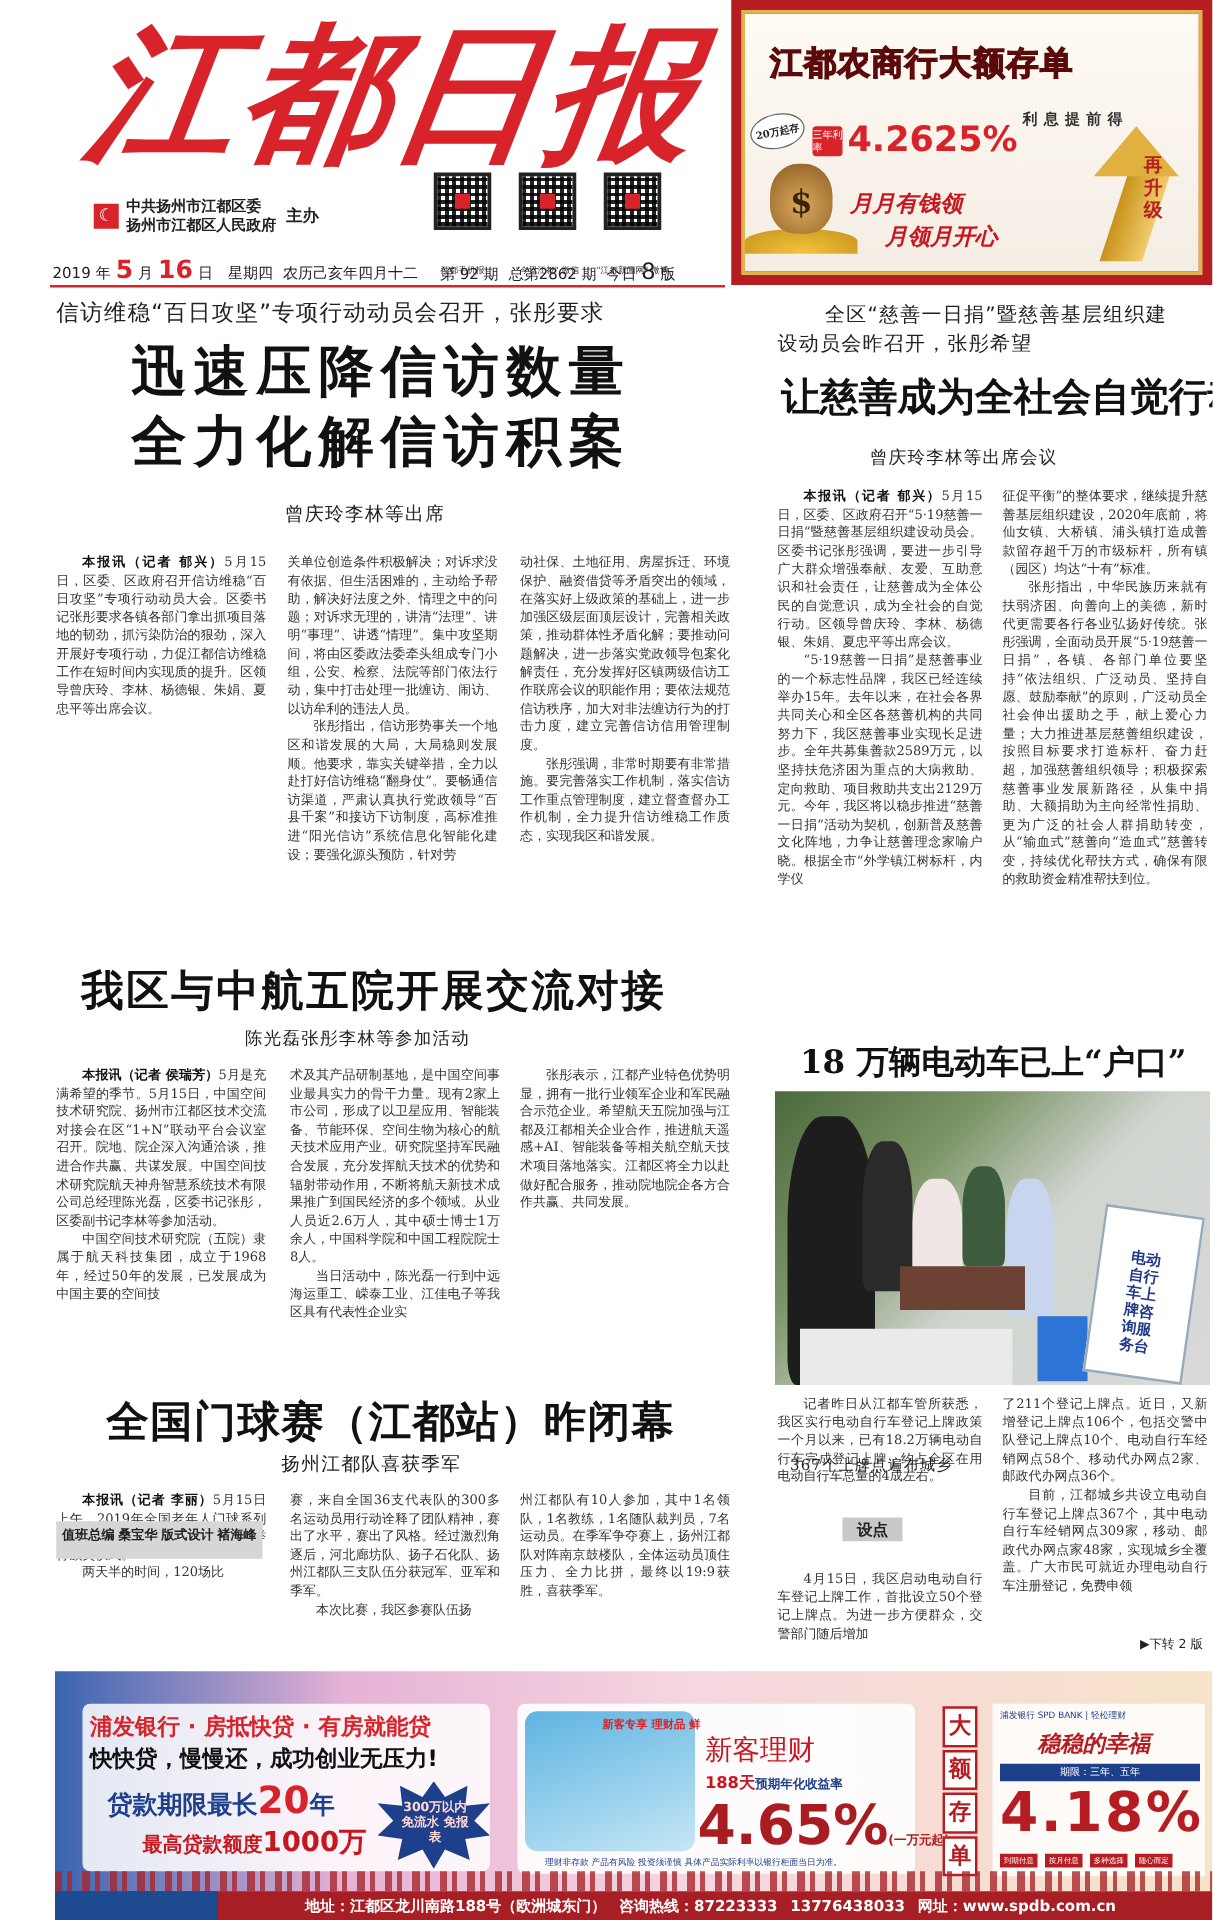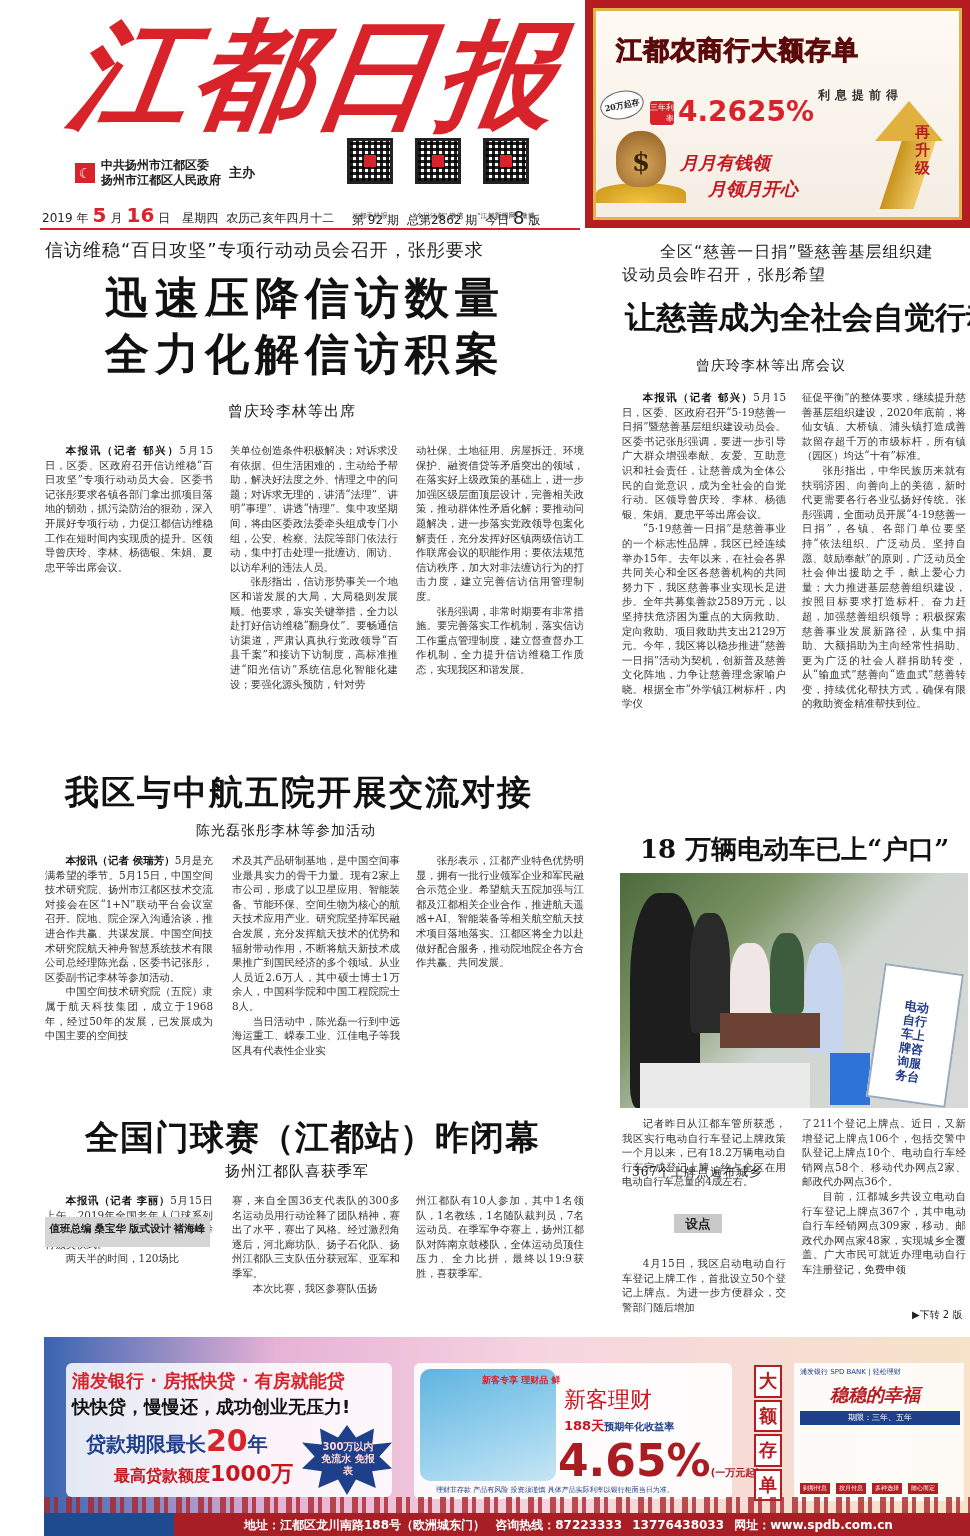--- a/index.html
+++ b/index.html
@@ -24,21 +24,21 @@
   .dateline .big { font-size: 20px; color: #d8232a; font-weight: bold; }
   .issueline { left: 312px; top: 207px; font-family: "DejaVu Sans", sans-serif; font-size: 12px; white-space: nowrap; display: flex; gap: 8px; align-items: baseline; }
   .issueline .big { font-size: 18px; }
   .masthead-rule { left: 40px; top: 228px; width: 540px; height: 2px; background: #d8232a; }
 
   
   .top-ad { left: 585px; top: 0; width: 385px; height: 228px; background: #b51d22; padding: 8px; }
   .top-ad-inner { width: 100%; height: 100%; background: linear-gradient(#fffaf3, #f3ede4); border: 3px solid #e0b44c; position: relative; }
   .ad-headline { position: absolute; left: 20px; top: 22px; font-family: "DejaVu Sans", sans-serif; font-size: 26px; font-weight: bold; color: #d8232a; -webkit-text-stroke: 1px #5a0a0a; letter-spacing: 1px; }
   .ad-badge { position: absolute; left: 4px; top: 80px; width: 44px; height: 28px; border: 1px solid #666; border-radius: 50%; font-size: 8px; text-align: center; line-height: 26px; font-weight: bold; transform: rotate(-12deg); background:#fff; }
-  .ad-rate-tag { position: absolute; left: 54px; top: 90px; width: 24px; height: 24px; background: #d8232a; color: #fff; font-size: 8px; line-height: 11px; text-align: right; padding-top: 1px; border-radius: 3px; }
+  .ad-rate-tag { position: absolute; left: 54px; top: 90px; width: 24px; height: 24px; background: #d8232a; color: #fff; font-size: 8px; line-height: 11px; text-align: left; padding-top: 1px; border-radius: 3px; }
   .ad-rate { position: absolute; left: 82px; top: 84px; font-family: "DejaVu Sans", sans-serif; font-size: 28px; font-weight: bold; color: #d8232a; }
   .ad-sub { position: absolute; left: 222px; top: 76px; font-size: 12px; font-weight: bold; letter-spacing: 5px; color: #333; }
   .ad-slogan1 { position: absolute; left: 84px; top: 140px; font-size: 18px; font-weight: bold; font-style: italic; color: #c8161e; }
   .ad-slogan2 { position: absolute; left: 112px; top: 166px; font-size: 18px; font-weight: bold; font-style: italic; color: #c8161e; }
   .ad-bag { position: absolute; left: 20px; top: 120px; width: 50px; height: 56px; background: radial-gradient(circle at 50% 60%, #d9a95c, #8c5a21); border-radius: 45% 45% 40% 40%; color: #3a2408; font-size: 26px; font-weight: bold; text-align: center; line-height: 62px; }
   .ad-coins { position: absolute; left: 0; top: 172px; width: 90px; height: 20px; background: radial-gradient(ellipse at 50% 100%, #f3c53e, #c8921c); border-radius: 50% 50% 0 0; }
   .ad-arrow { position: absolute; right: 16px; top: 90px; width: 0; height: 0; border-left: 34px solid transparent; border-right: 34px solid transparent; border-bottom: 40px solid #e1b13f; }
   .ad-arrow-body { position: absolute; right: 34px; top: 128px; width: 34px; height: 70px; background: linear-gradient(90deg,#c8921c,#f1cc6a); transform: skewX(-18deg); }
   .ad-upgrade { position: absolute; right: 26px; top: 112px; font-size: 15px; font-weight: bold; color: #b51d22; line-height: 18px; width: 18px; }
 
@@ -191,21 +191,21 @@
 <div class="abs kicker" style="left:622px;top:265px;font-size:16px;">设动员会昨召开，张彤希望</div>
 <div class="abs mainhead" style="left:625px;top:297px;font-size:31px;font-family:'DejaVu Sans',sans-serif;">让慈善成为全社会自觉行动</div>
 <div class="abs subhead" style="left:696px;top:357px;font-size:14px;">曾庆玲李林等出席会议</div>
 
 <div class="abs col" style="left:622px;top:390px;width:164px;">
   <p><span class="byline">本报讯（记者 郁兴）</span><span>5月15日，区委、区政府召开“5·19慈善一日捐”暨慈善基层组织建设动员会。区委书记张彤强调，要进一步引导广大群众增强奉献、友爱、互助意识和社会责任，让慈善成为全体公民的自觉意识，成为全社会的自觉行动。区领导曾庆玲、李林、杨德银、朱娟、夏忠平等出席会议。</span></p>
   <p>“5·19慈善一日捐”是慈善事业的一个标志性品牌，我区已经连续举办15年。去年以来，在社会各界共同关心和全区各慈善机构的共同努力下，我区慈善事业实现长足进步。全年共募集善款2589万元，以坚持扶危济困为重点的大病救助、定向救助、项目救助共支出2129万元。今年，我区将以稳步推进“慈善一日捐”活动为契机，创新普及慈善文化阵地，力争让慈善理念家喻户晓。根据全市“外学镇江树标杆，内学仪</p>
 </div>
 <div class="abs col" style="left:802px;top:390px;width:164px;">
   <p style="text-indent:0">征促平衡”的整体要求，继续提升慈善基层组织建设，2020年底前，将仙女镇、大桥镇、浦头镇打造成善款留存超千万的市级标杆，所有镇（园区）均达“十有”标准。</p>
-  <p>张彤指出，中华民族历来就有扶弱济困、向善向上的美德，新时代更需要各行各业弘扬好传统。张彤强调，全面动员开展“4·19慈善一日捐”，各镇、各部门单位要坚持“依法组织、广泛动员、坚持自愿、鼓励奉献”的原则，广泛动员全社会伸出援助之手，献上爱心力量；大力推进基层慈善组织建设，按照目标要求打造标杆、奋力赶超，加强慈善组织领导；积极探索慈善事业发展新路径，从集中捐助、大额捐助为主向经常性捐助、更为广泛的社会人群捐助转变，从“输血式”慈善向“造血式”慈善转变，持续优化帮扶方式，确保有限的救助资金精准帮扶到位。</p>
+  <p>张彤指出，中华民族历来就有扶弱济困、向善向上的美德，新时代更需要各行各业弘扬好传统。张彤强调，全面动员开展“5·19慈善一日捐”，各镇、各部门单位要坚持“依法组织、广泛动员、坚持自愿、鼓励奉献”的原则，广泛动员全社会伸出援助之手，献上爱心力量；大力推进基层慈善组织建设，按照目标要求打造标杆、奋力赶超，加强慈善组织领导；积极探索慈善事业发展新路径，从集中捐助、大额捐助为主向经常性捐助、更为广泛的社会人群捐助转变，从“输血式”慈善向“造血式”慈善转变，持续优化帮扶方式，确保有限的救助资金精准帮扶到位。</p>
 </div>
 
 <div class="abs mainhead" style="left:65px;top:770px;font-size:34px;letter-spacing:2px;">我区与中航五院开展交流对接</div>
 <div class="abs subhead" style="left:196px;top:822px;font-size:14px;">陈光磊张彤李林等参加活动</div>
 
 <div class="abs col" style="left:45px;top:853px;width:168px;">
   <p><span class="byline">本报讯（记者 侯瑞芳）</span><span>5月是充满希望的季节。5月15日，中国空间技术研究院、扬州市江都区技术交流对接会在区“1+N”联动平台会议室召开。院地、院企深入沟通洽谈，推进合作共赢、共谋发展。中国空间技术研究院航天神舟智慧系统技术有限公司总经理陈光磊，区委书记张彤，区委副书记李林等参加活动。</span></p>
   <p>中国空间技术研究院（五院）隶属于航天科技集团，成立于1968年，经过50年的发展，已发展成为中国主要的空间技</p>
 </div>
 <div class="abs col" style="left:232px;top:853px;width:168px;">
@@ -282,20 +282,21 @@
   <div class="cd-tower">
     <span>大</span>
     <span>额</span>
     <span>存</span>
     <span>单</span>
   </div>
   <div class="cd-panel"></div>
   <div class="cd-logo">浦发银行 SPD BANK | 轻松理财</div>
   <div class="cd-slogan">稳稳的幸福</div>
   <div class="cd-term">期限：三年、五年</div>
+  <div class="cd-rate">4.18%</div>
   <div class="cd-feats">
     <span>到期付息</span>
     <span>按月付息</span>
     <span>多种选择</span>
     <span>随心而定</span>
   </div>
 
   <div class="skyline"></div>
   <div class="ad-footer"></div>
   <div class="ad-footer-blue"></div>

